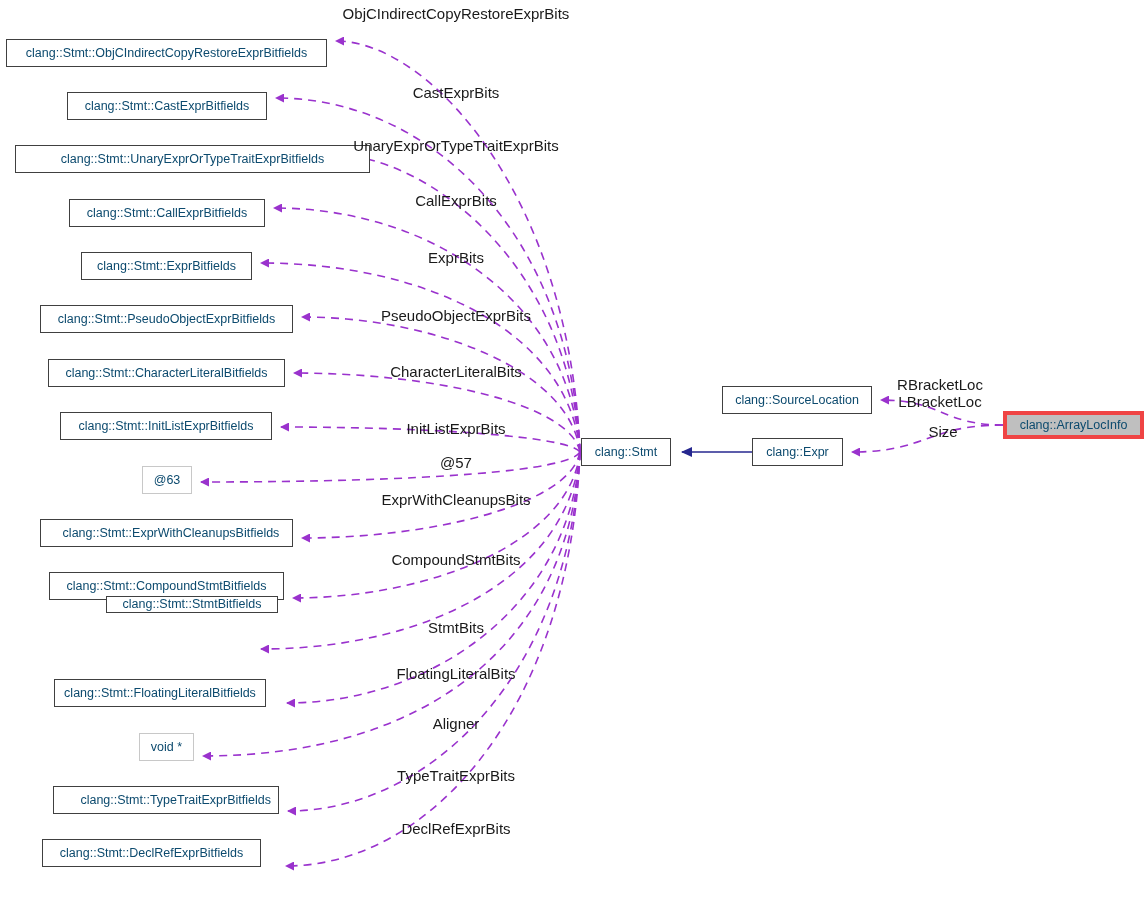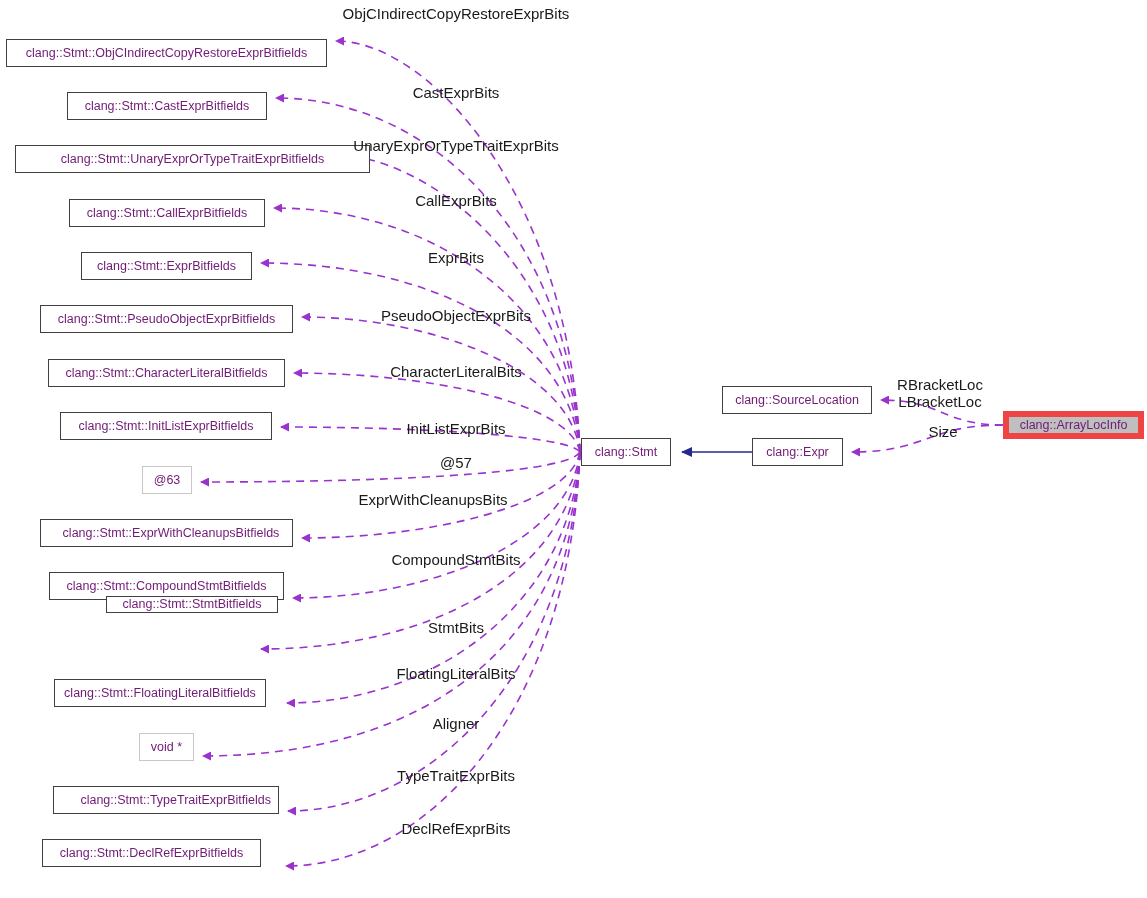--- a/index.html
+++ b/index.html
@@ -27,31 +27,31 @@
   }
   .node {
     position: absolute;
     box-sizing: border-box;
     display: flex;
     align-items: center;
     justify-content: center;
     background: #ffffff;
     border: 1px solid #404040;
     font-size: 12.5px;
-    color: #701a75;
+    color: #0c4a6e;
     line-height: 1;
     white-space: nowrap;
     padding: 0 7px;
   }
   .node.faint {
     border: 1px solid #c8c8c8;
   }
   .node.highlight {
     background: #bfbfbf;
-    border: 6px solid #ef4444;
+    border: 4px solid #ef4444;
   }
   .edge-label {
     position: absolute;
     font-size: 15px;
     color: #1a1a1a;
     white-space: nowrap;
     transform: translate(-50%, 0);
     line-height: 1.18;
     text-align: center;
   }
@@ -158,21 +158,21 @@
   <div id="label-layer">
       <div class="edge-label" style="left: 456px; top: 5px;">ObjCIndirectCopyRestoreExprBits</div>
       <div class="edge-label" style="left: 456px; top: 84px;">CastExprBits</div>
       <div class="edge-label" style="left: 456px; top: 137px;">UnaryExprOrTypeTraitExprBits</div>
       <div class="edge-label" style="left: 456px; top: 192px;">CallExprBits</div>
       <div class="edge-label" style="left: 456px; top: 249px;">ExprBits</div>
       <div class="edge-label" style="left: 456px; top: 307px;">PseudoObjectExprBits</div>
       <div class="edge-label" style="left: 456px; top: 363px;">CharacterLiteralBits</div>
       <div class="edge-label" style="left: 456px; top: 420px;">InitListExprBits</div>
       <div class="edge-label" style="left: 456px; top: 454px;">@57</div>
-      <div class="edge-label" style="left: 433px; top: 491px;">ExprWithCleanupsBits</div>
+      <div class="edge-label" style="left: 456px; top: 491px;">ExprWithCleanupsBits</div>
       <div class="edge-label" style="left: 456px; top: 551px;">CompoundStmtBits</div>
       <div class="edge-label" style="left: 456px; top: 619px;">StmtBits</div>
       <div class="edge-label" style="left: 456px; top: 665px;">FloatingLiteralBits</div>
       <div class="edge-label" style="left: 456px; top: 715px;">Aligner</div>
       <div class="edge-label" style="left: 456px; top: 767px;">TypeTraitExprBits</div>
       <div class="edge-label" style="left: 456px; top: 820px;">DeclRefExprBits</div>
       <div class="edge-label" style="left: 940px; top: 376px;">RBracketLoc</div>
       <div class="edge-label" style="left: 940px; top: 393px;">LBracketLoc</div>
       <div class="edge-label" style="left: 943px; top: 423px;">Size</div>
     </div>

